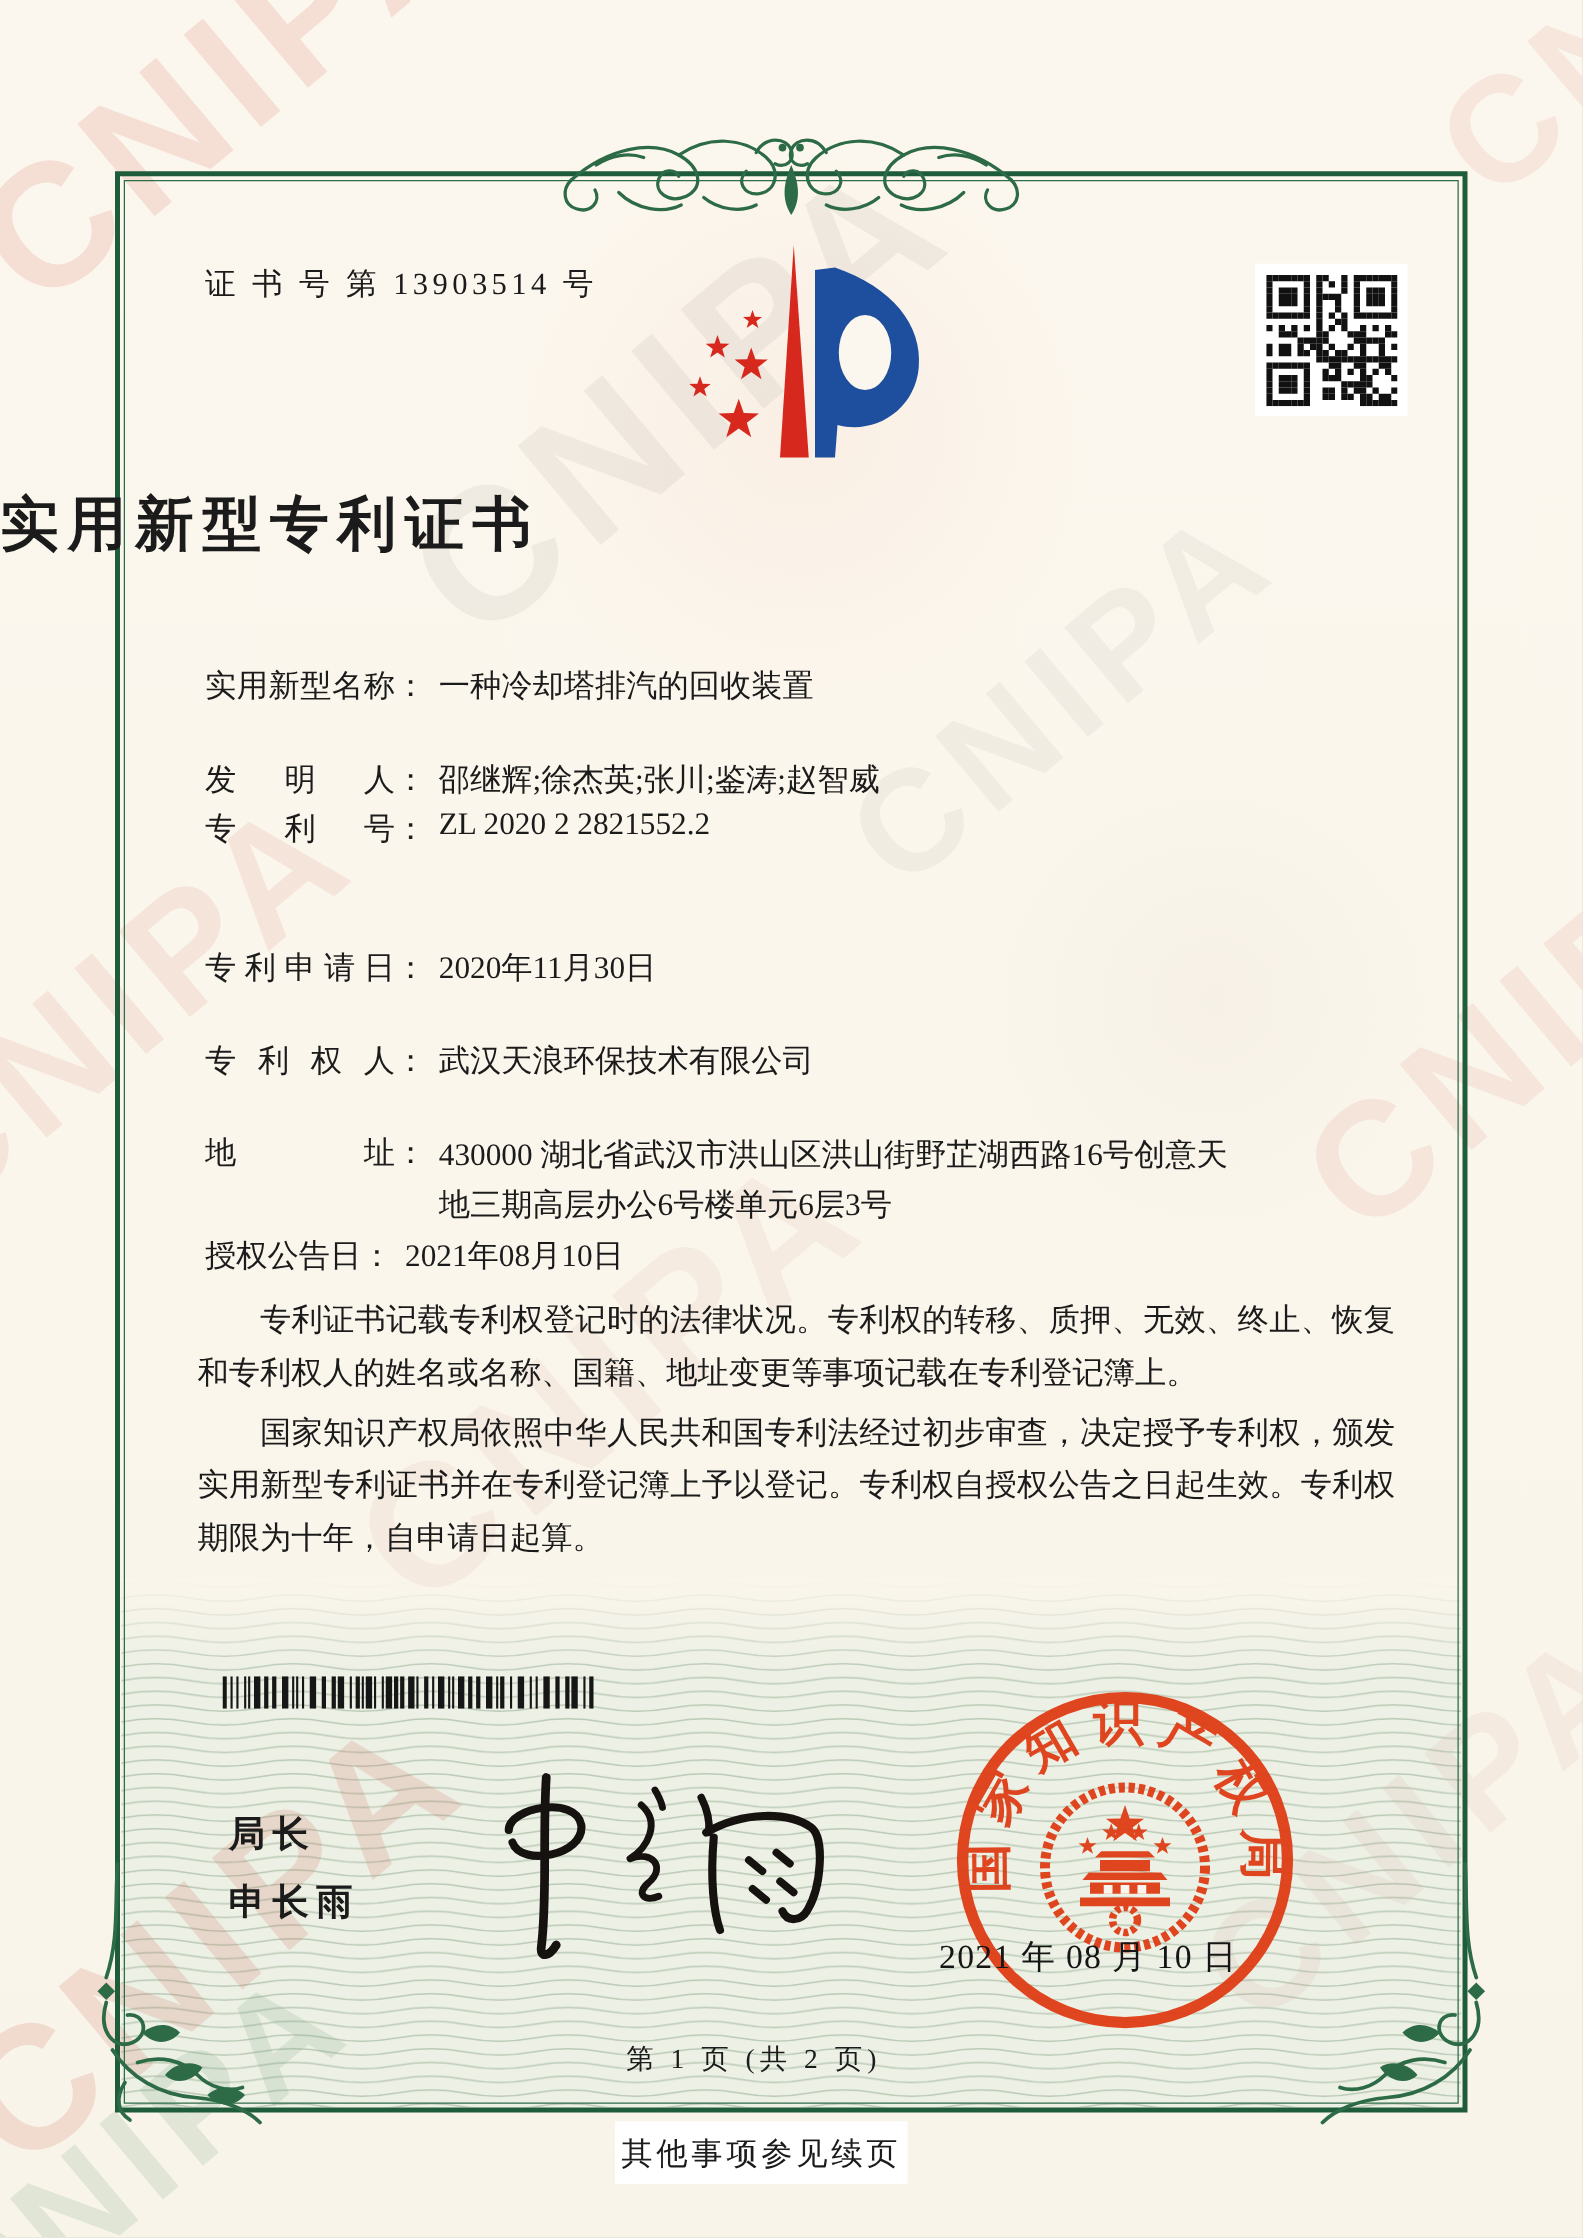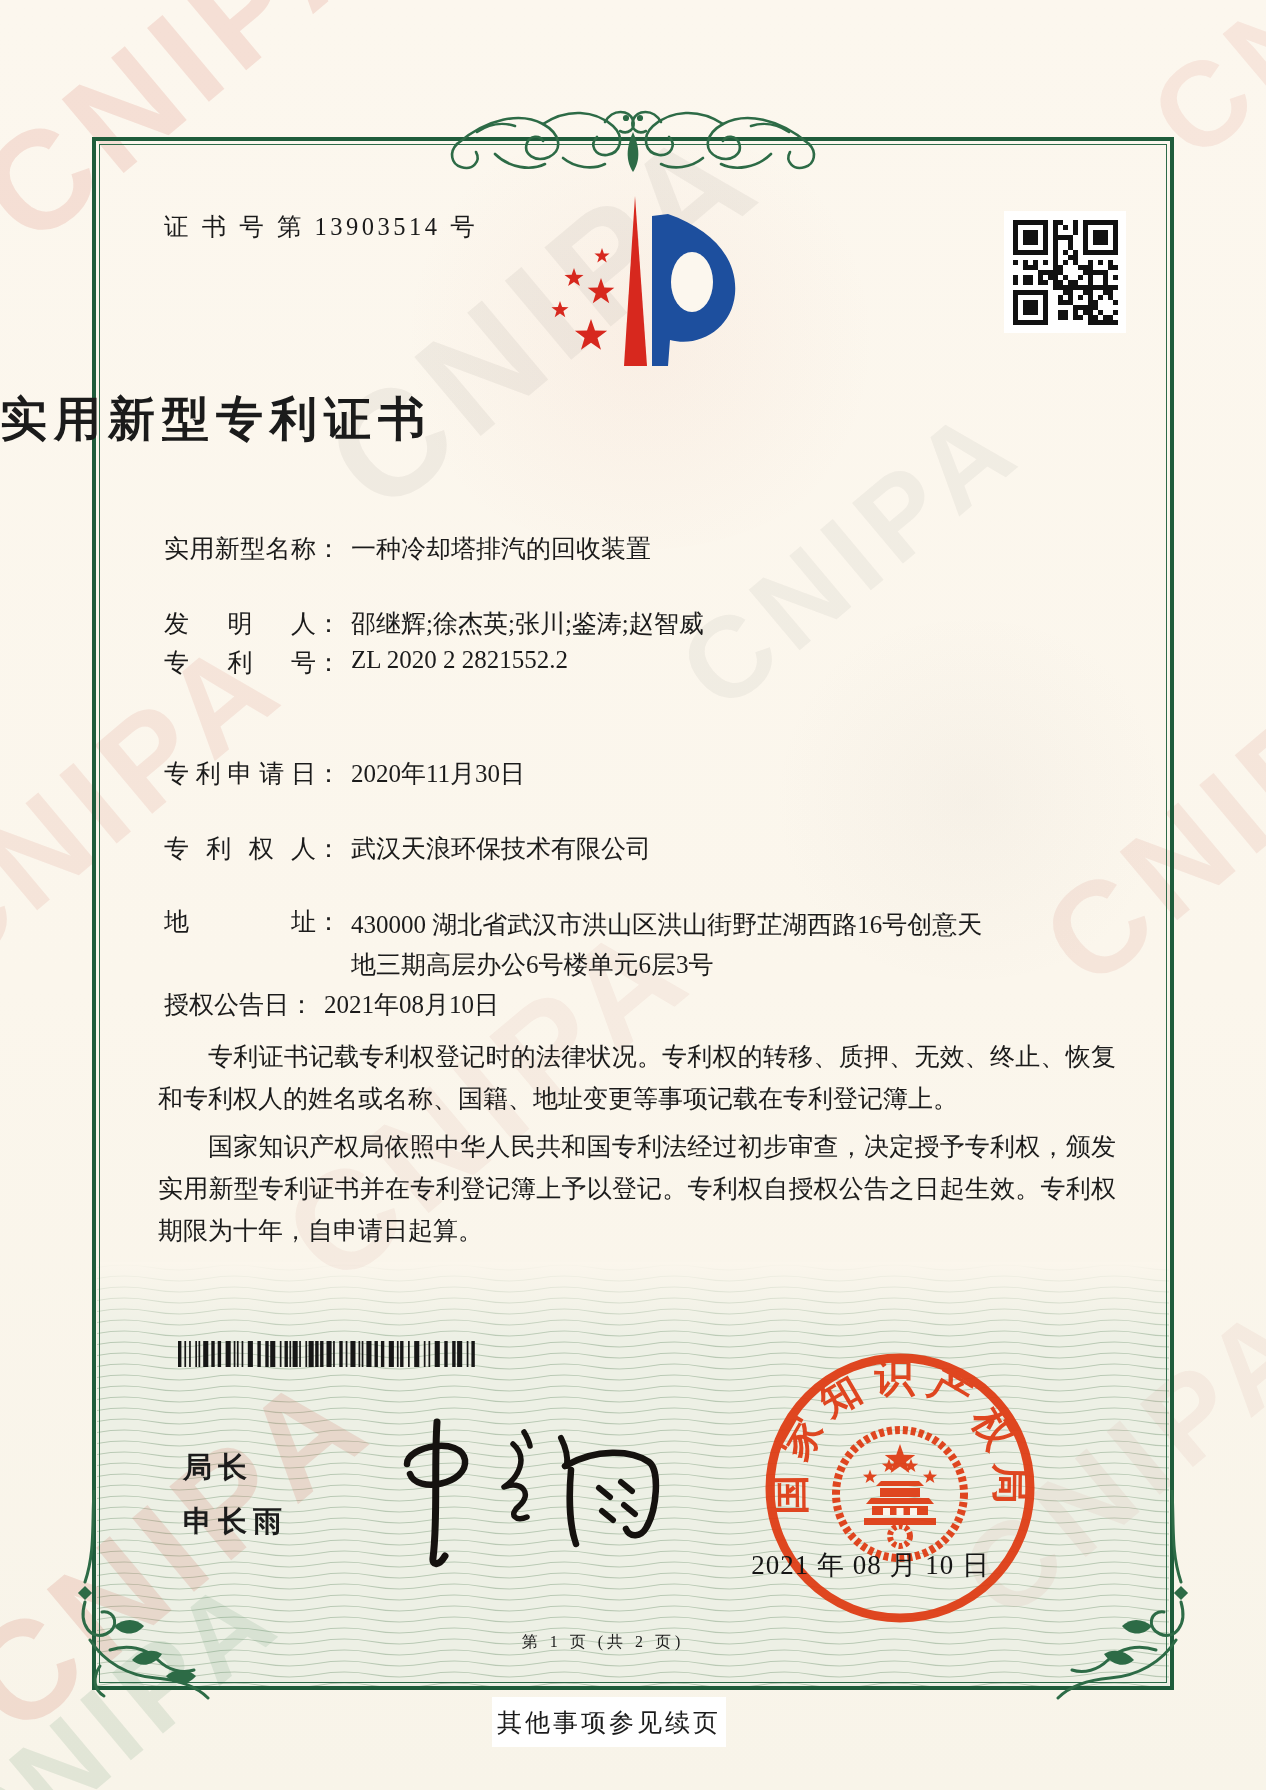--- a/index.html
+++ b/index.html
@@ -26,21 +26,21 @@
   .frow-addr .fvalue{width:646px;line-height:40px;}
   .grant-right{position:absolute;left:646px;top:0;}
   .paras{position:absolute;left:158px;top:1036px;width:958px;font-size:25px;line-height:42px;text-align:justify;}
   .paras p{margin:0 0 6px 0;text-indent:2em;}
   .wavy{position:absolute;left:97px;top:1262px;}
   .signer{position:absolute;left:183px;font-size:29px;font-weight:600;
           font-family:"Liberation Sans","DejaVu Sans",sans-serif;letter-spacing:6px;}
   .seal-date{position:absolute;left:720px;top:1547px;width:270px;text-align:right;
              font-size:27px;letter-spacing:1px;color:#151515;}
   .page-num{position:absolute;left:0;top:1632px;width:1206px;text-align:center;
-            font-size:16px;letter-spacing:4px;}
+            font-size:22px;letter-spacing:4px;}
   .cont-note{position:absolute;left:492px;top:1697px;width:234px;height:50px;background:#ffffff;
              display:flex;align-items:center;justify-content:center;font-size:25px;letter-spacing:3px;}
   svg{display:block;}
 </style>
 </head>
 <body>
 
 <div class="page">
 
   <div class="tint" style="left:380px;top:130px;width:520px;height:420px;background:radial-gradient(circle,rgba(228,166,148,0.10),rgba(228,166,148,0) 70%);"></div>

